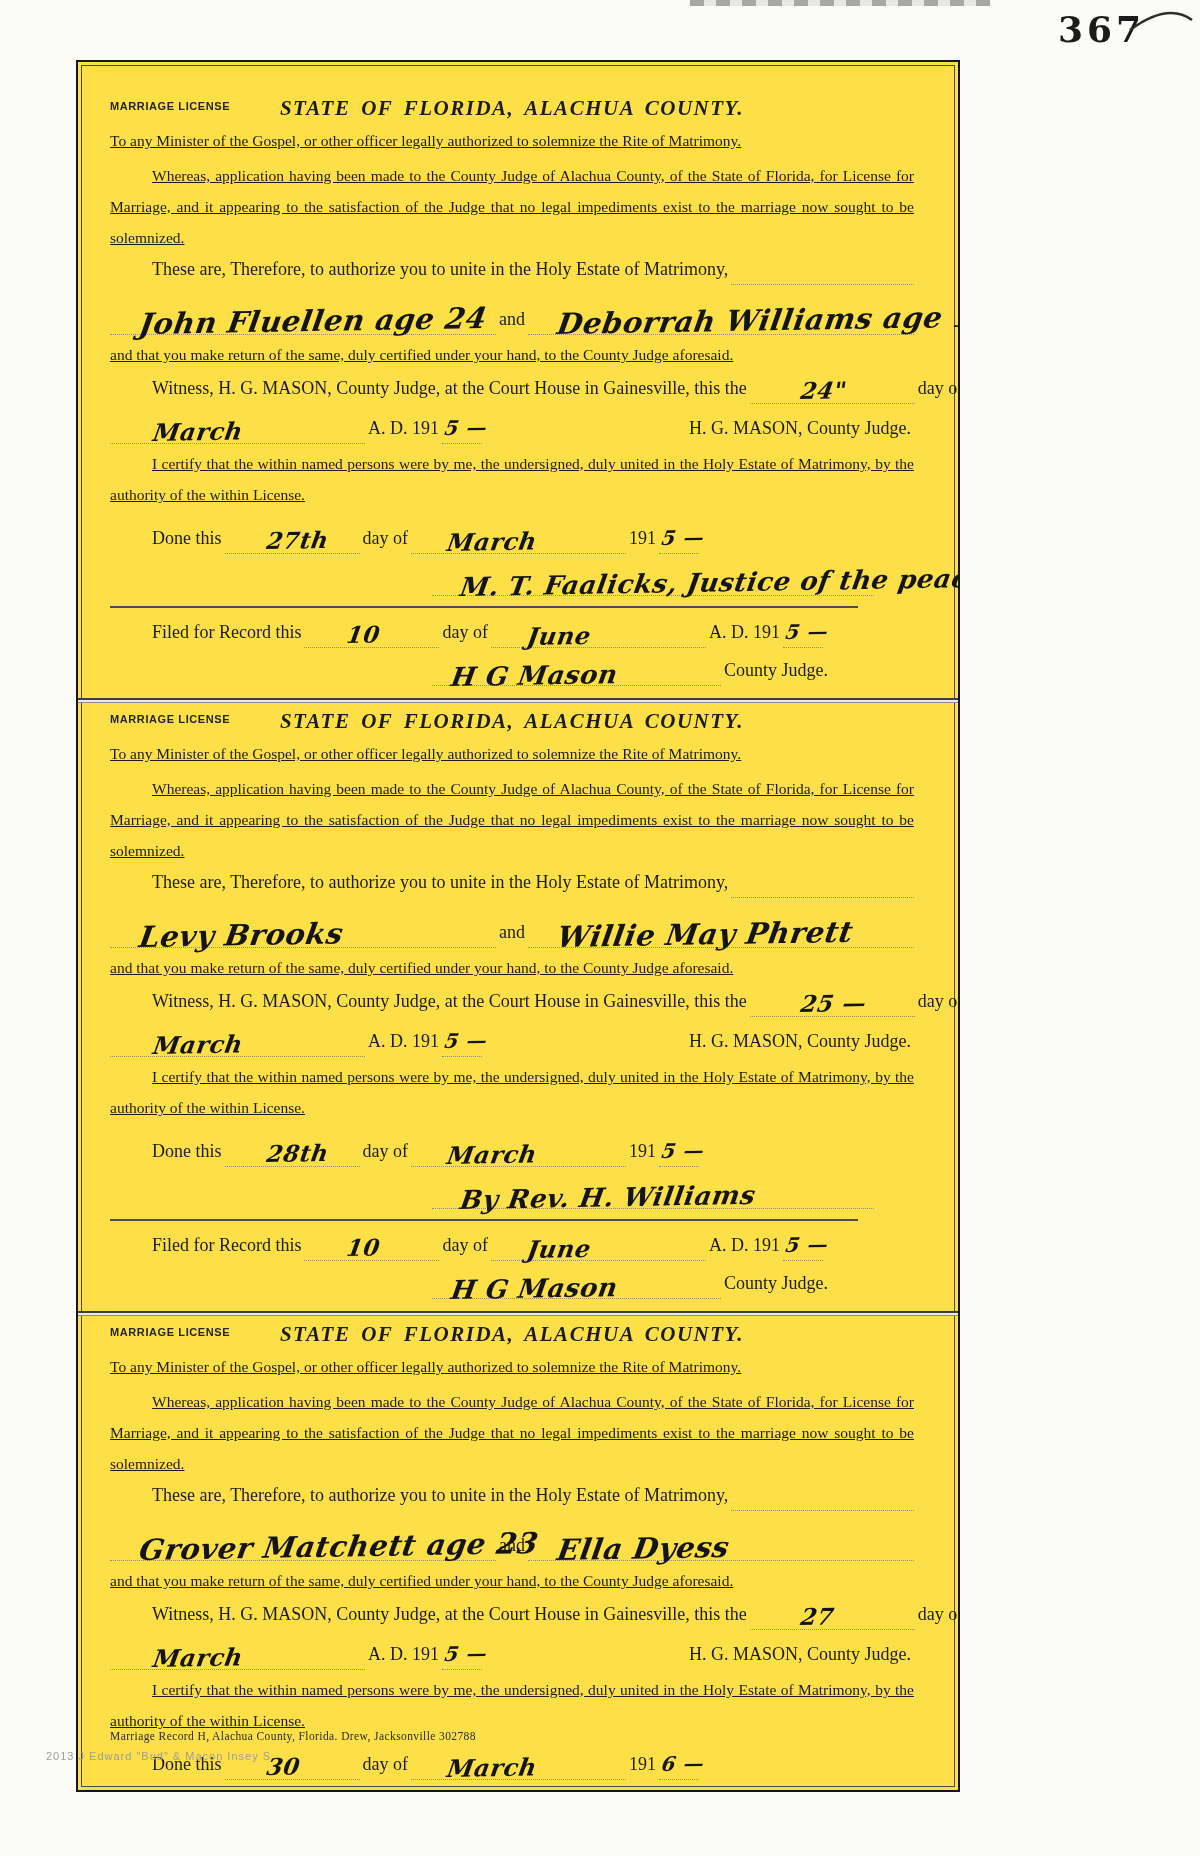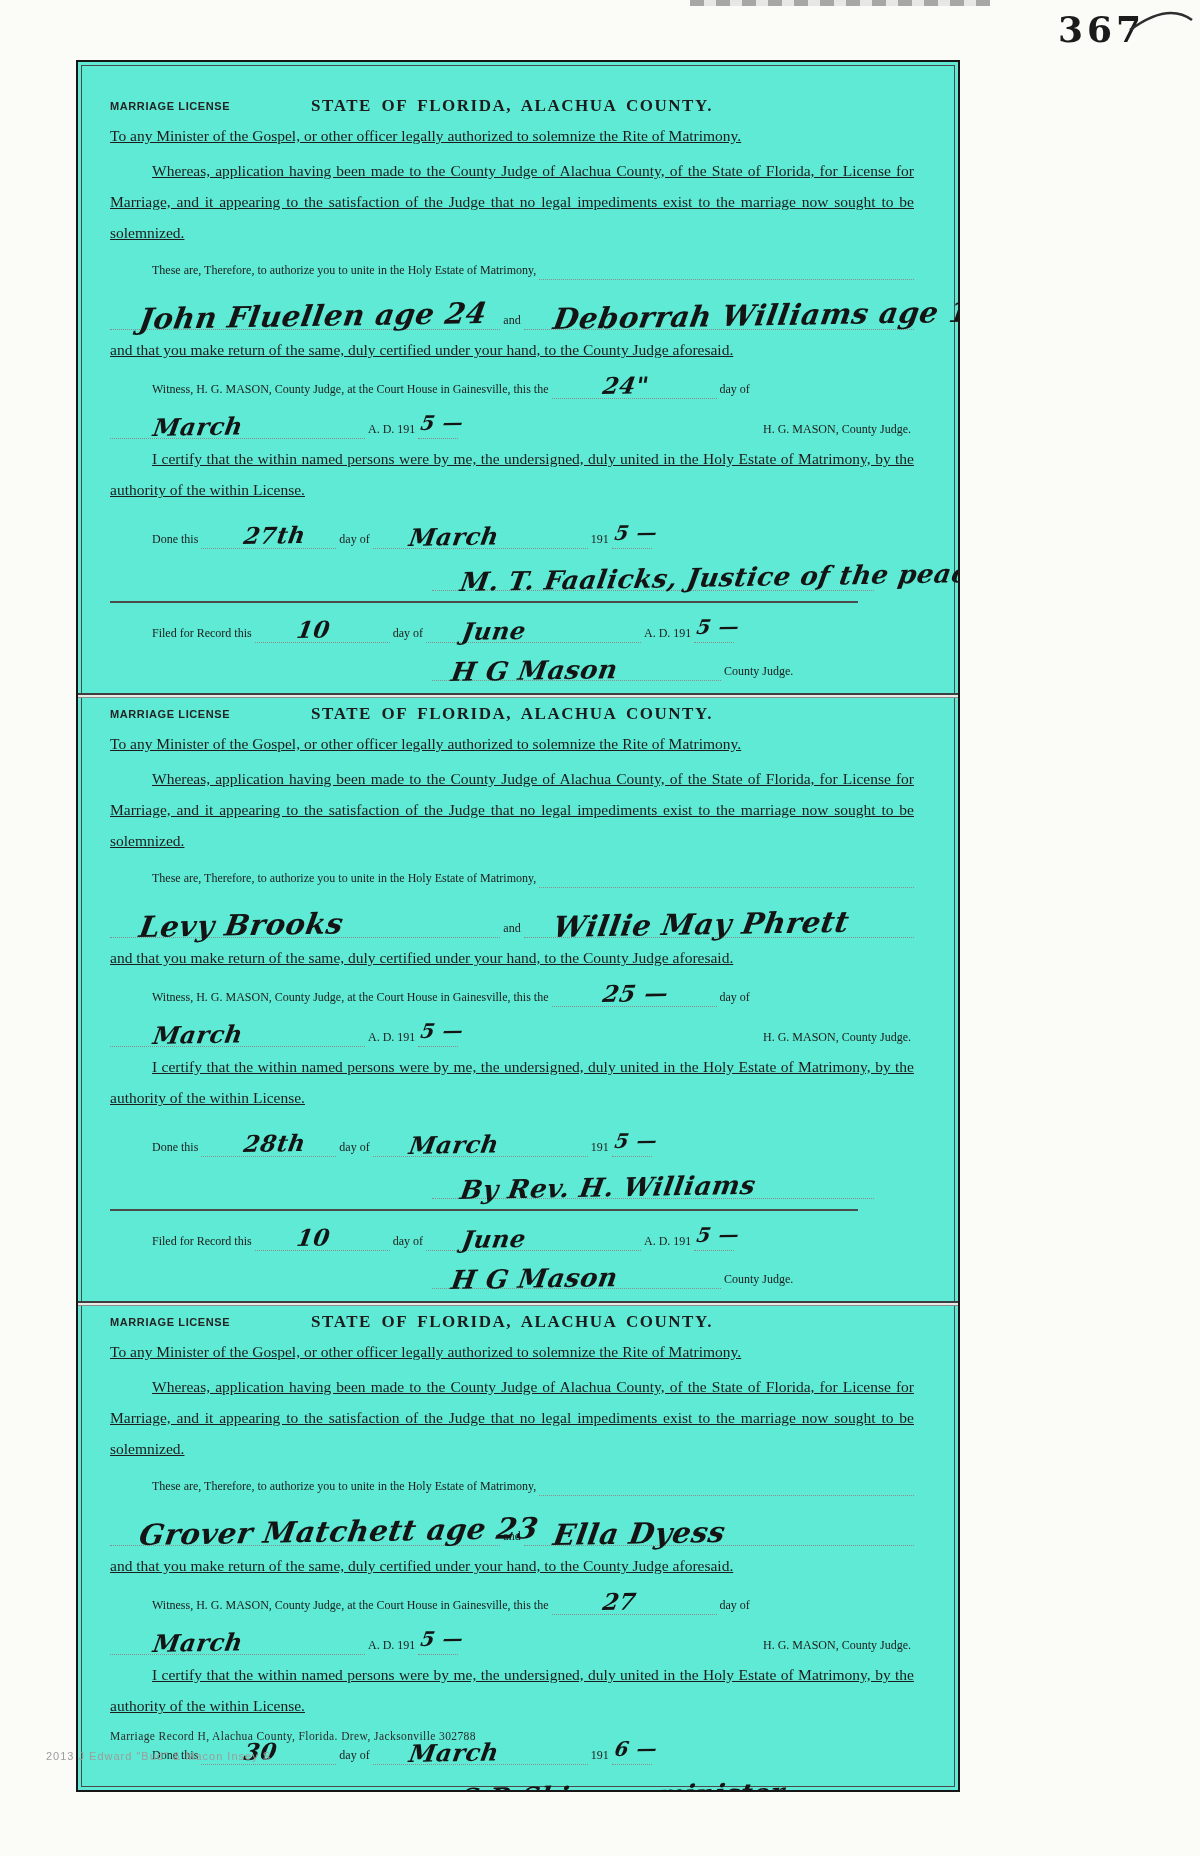--- a/index.html
+++ b/index.html
@@ -21,41 +21,41 @@
     opacity:.6;
   }
   .watermark{
     position:absolute;left:46px;top:1750px;
     font-family:"Liberation Sans", sans-serif;font-size:11px;
     color:#9d9d9b;letter-spacing:1px;white-space:nowrap;z-index:5;
   }
   
   .frame{
     position:absolute;left:76px;top:60px;width:880px;height:1728px;
-    border:2px solid #161616;background:#5eead4;
+    border:2px solid #161616;background:#fde047;
   }
   .frame-inner{
     position:absolute;inset:3px;border:1px solid #4a4a4a;pointer-events:none;
   }
   .content{
     position:absolute;inset:0;padding:38px 44px 0 32px;overflow:hidden;
   }
   
   .ml-label{
     font-family:"Liberation Sans", sans-serif;font-size:11px;font-weight:bold;
     letter-spacing:.6px;color:#242424;margin-bottom:-16px;
   }
   .title{
-    margin:0;text-align:center;font-size:17px;font-weight:bold;
-    letter-spacing:1.5px;word-spacing:4px;
+    margin:0;text-align:center;font-size:21px;font-weight:bold;
+    letter-spacing:1.5px;word-spacing:4px;font-style:italic;
   }
   .p{font-size:15.5px;line-height:2.0;margin:4px 0 0 0;text-decoration:underline;}
   .just{text-align:justify;}
   .indent{text-indent:42px;}
-  .pt{white-space:nowrap;font-size:12px;line-height:1.7;padding:0 3px;}
+  .pt{white-space:nowrap;font-size:18px;line-height:1.7;padding:0 3px;}
   .pt.indent{padding-left:42px;text-indent:0;}
   
   .row{display:flex;align-items:flex-end;margin-top:4px;}
   .fill{
     flex:1 1 auto;border-bottom:1px dotted #8d8d8a;
     position:relative;height:24px;
   }
   .spacer{flex:1 1 auto;height:24px;}
   .s40{flex:0 0 40%;}
   .authorize-row{height:28px;}

